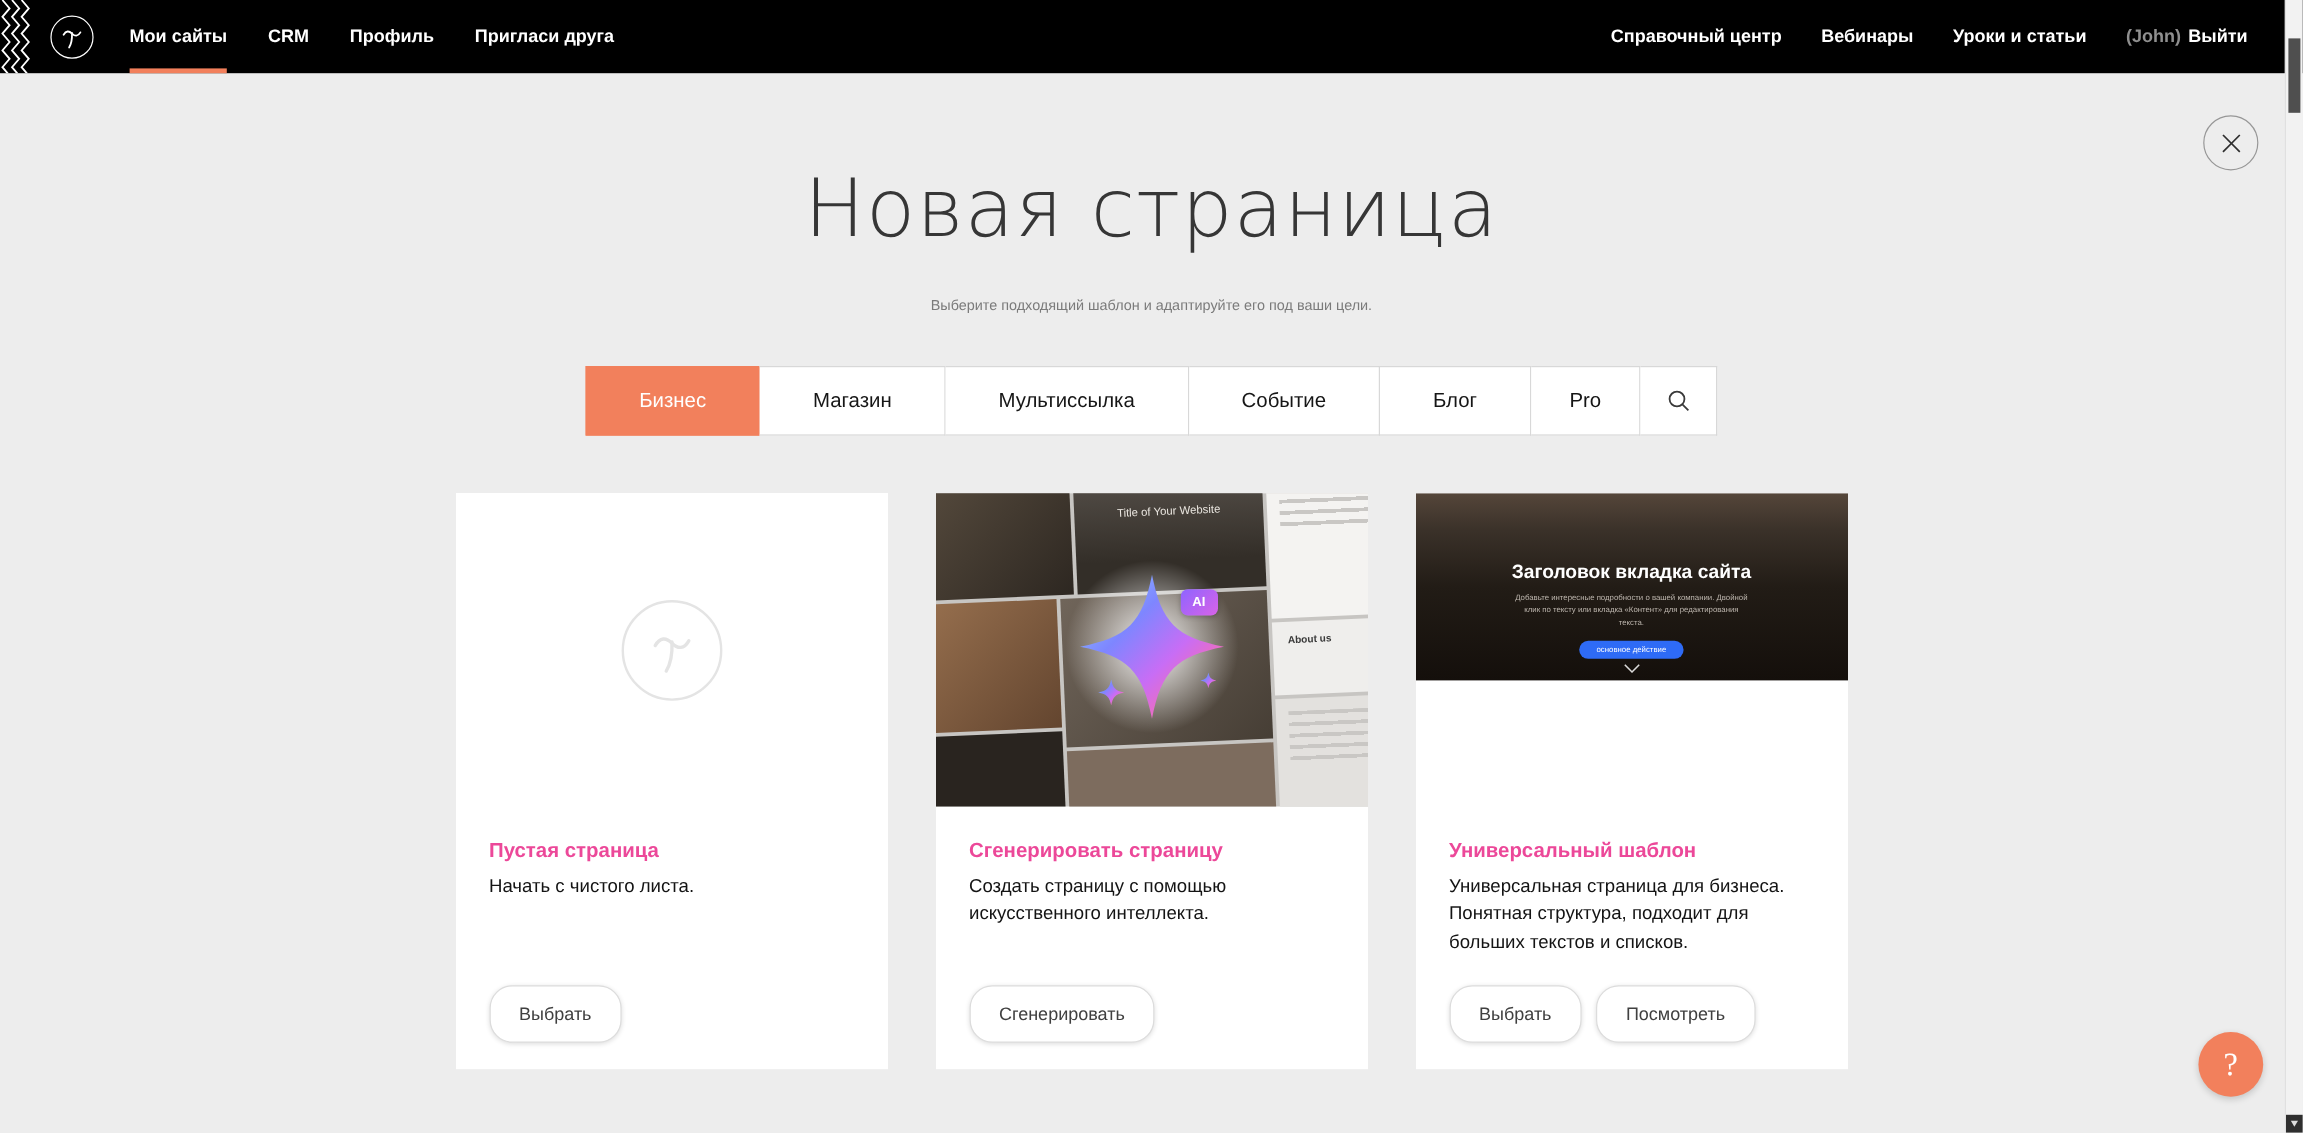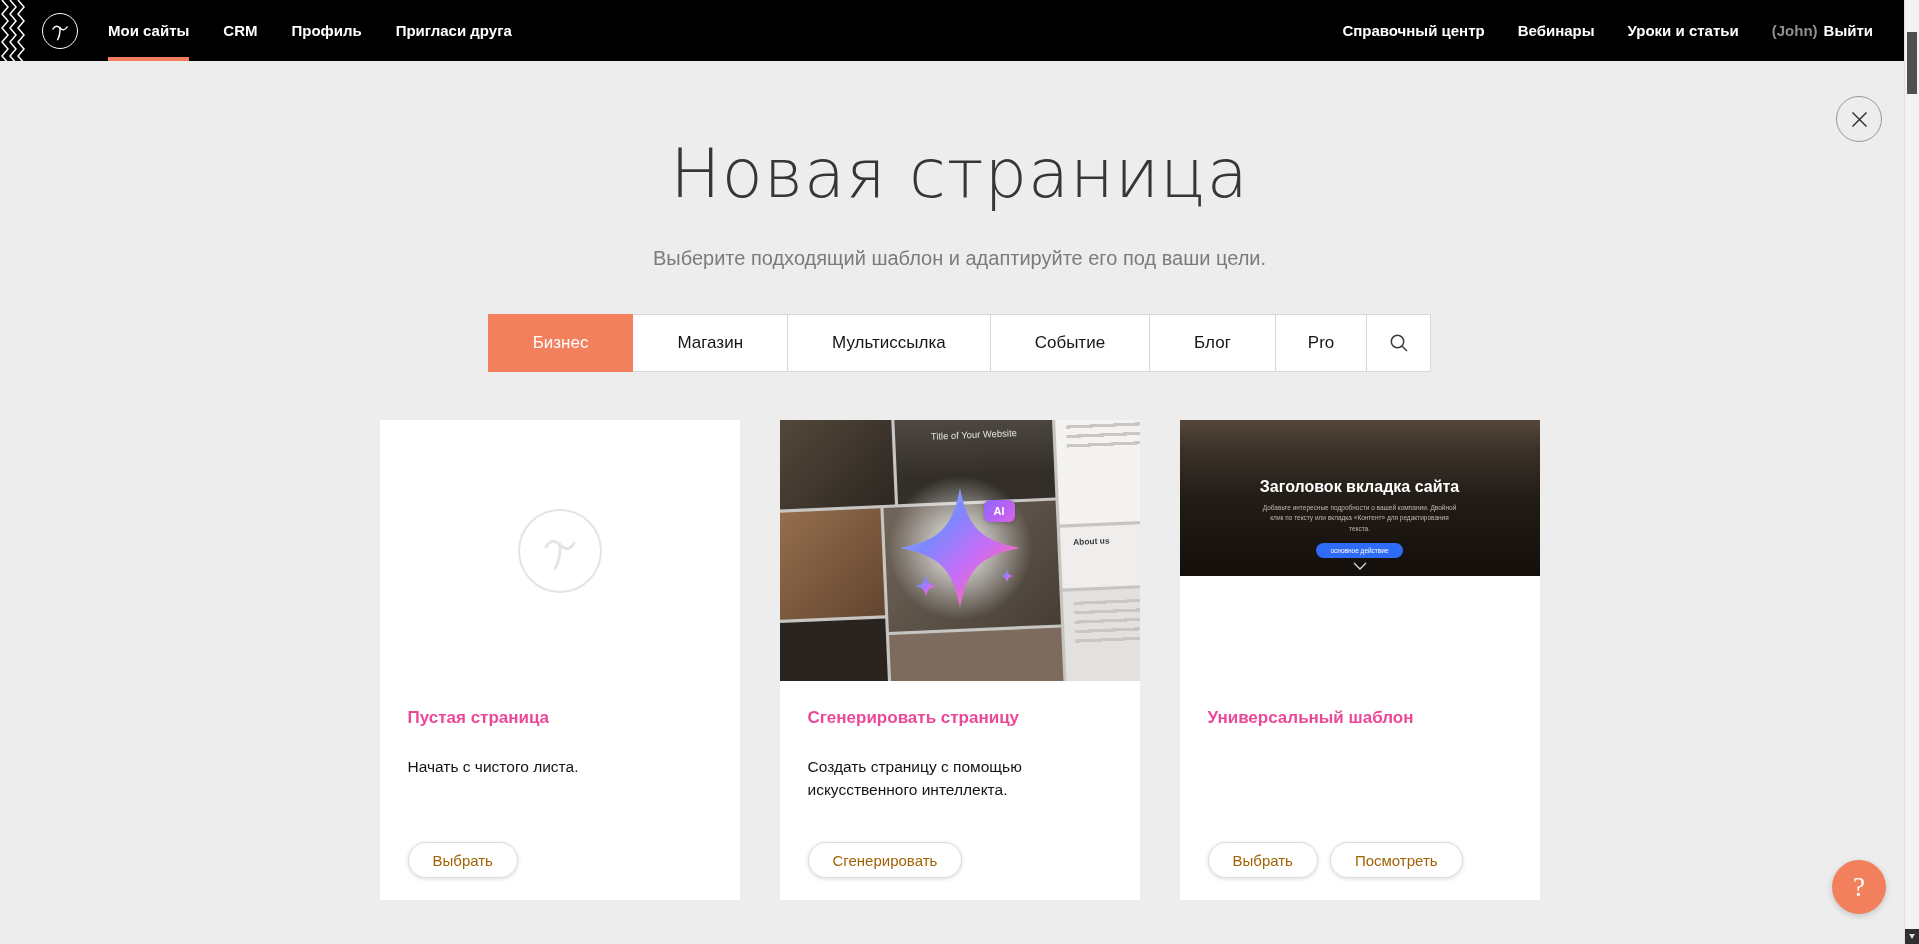--- a/index.html
+++ b/index.html
@@ -39,48 +39,48 @@
 
   
   .content { width: 1160px; margin: 0 auto; position: relative; }
   .page-title {
     margin: 74px 0 0; text-align: center;
     font-family: "DejaVu Sans", "Liberation Sans", sans-serif;
     font-weight: 200; font-size: 67px; color: #363636; letter-spacing: 1px;
   }
   .page-subtitle {
     margin: 34px 0 0; text-align: center;
-    font-size: 20px; color: #7b7b7b; font-weight: 400;
+    font-size: 12px; color: #7b7b7b; font-weight: 400;
   }
 
   
   .tabs { margin-top: 44px; display: flex; justify-content: center; }
   .tab {
     background: #fff; border: 1px solid #d8d8d8; border-left: 0;
     height: 58px; display: flex; align-items: center; justify-content: center;
     padding: 0 44px; font-size: 17px; color: #161616; cursor: pointer; white-space: nowrap;
   }
   .tab:first-child { border-left: 1px solid #d8d8d8; }
   .tab.active { background: var(--accent); border-color: var(--accent); color: #fff; }
   .tab.tab-pro { padding: 0 32px; }
   .tab.tab-search { width: 64px; padding: 0; }
 
   
   .grid { margin-top: 48px; display: flex; gap: 40px; }
   .card { width: 360px; height: 480px; background: #fff; display: flex; flex-direction: column; }
   .card-image { height: 261px; position: relative; overflow: hidden; background: #fff; flex: none; }
   .card-body { flex: 1; padding: 27px 28px 22px; display: flex; flex-direction: column; }
   .card-title { font-size: 17px; font-weight: 700; color: #ec4899; }
-  .card-desc { margin-top: 27px; font-size: 15.5px; line-height: 1.5; color: #141414; }
+  .card-desc { margin-top: 8px; font-size: 15.5px; line-height: 1.5; color: #141414; }
   .card-actions { margin-top: auto; display: flex; gap: 12px; }
   .pill {
-    height: 36px; padding: 0 24px; border-radius: 19px;
+    height: 48px; padding: 0 24px; border-radius: 19px;
     background: #fff; border: 1px solid #dcdcdc;
     box-shadow: 0 1px 4px rgba(0,0,0,.14);
-    font-size: 15px; color: #a16207; display: flex; align-items: center;
+    font-size: 15px; color: #404040; display: flex; align-items: center;
     font-family: inherit; cursor: pointer;
   }
 
   
   .watermark {
     position: absolute; left: 50%; top: 50%; transform: translate(-50%,-50%);
     width: 84px; height: 84px; border: 2px solid #e4e4e4; border-radius: 50%;
     display: flex; align-items: center; justify-content: center;
   }
 
@@ -292,20 +292,21 @@
             <div class="pv-heading">Заголовок вкладка сайта</div>
             <div class="pv-sub">Добавьте интересные подробности о вашей компании. Двойной клик по тексту или вкладка «Контент» для редактирования текста.</div>
             <div class="pv-btn">основное действие</div>
             <svg class="pv-chevron" width="14" height="8" viewBox="0 0 14 8" fill="none">
               <polyline points="1,1 7,7 13,1" stroke="#fff" stroke-width="1.3"></polyline>
             </svg>
           </div>
         </div>
         <div class="card-body">
           <div class="card-title">Универсальный шаблон</div>
+          <div class="card-desc">Универсальная страница для бизнеса. Понятная структура, подходит для больших текстов и списков.</div>
           <div class="card-actions">
             <button class="pill">Выбрать</button>
             <button class="pill">Посмотреть</button>
           </div>
         </div>
       </div>
     </div>
 
     <div class="grid-row2">
       <div class="strip strip-a"></div>

